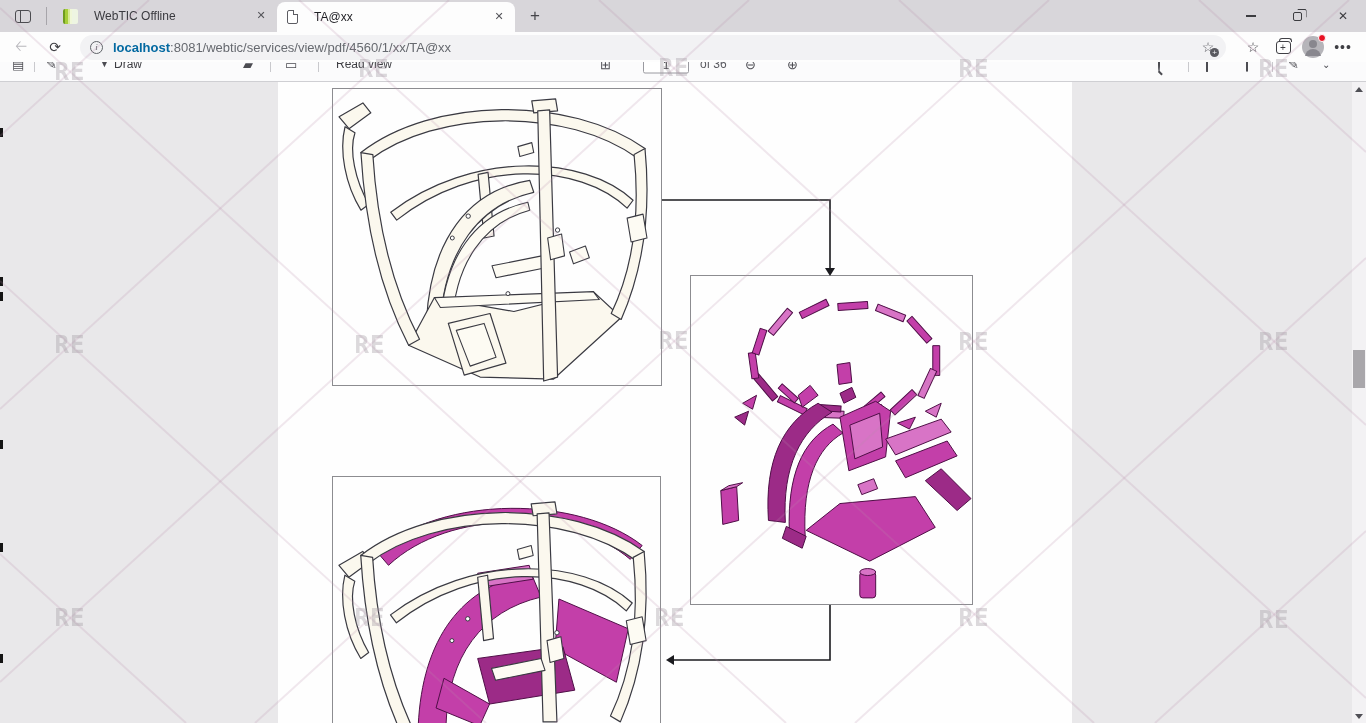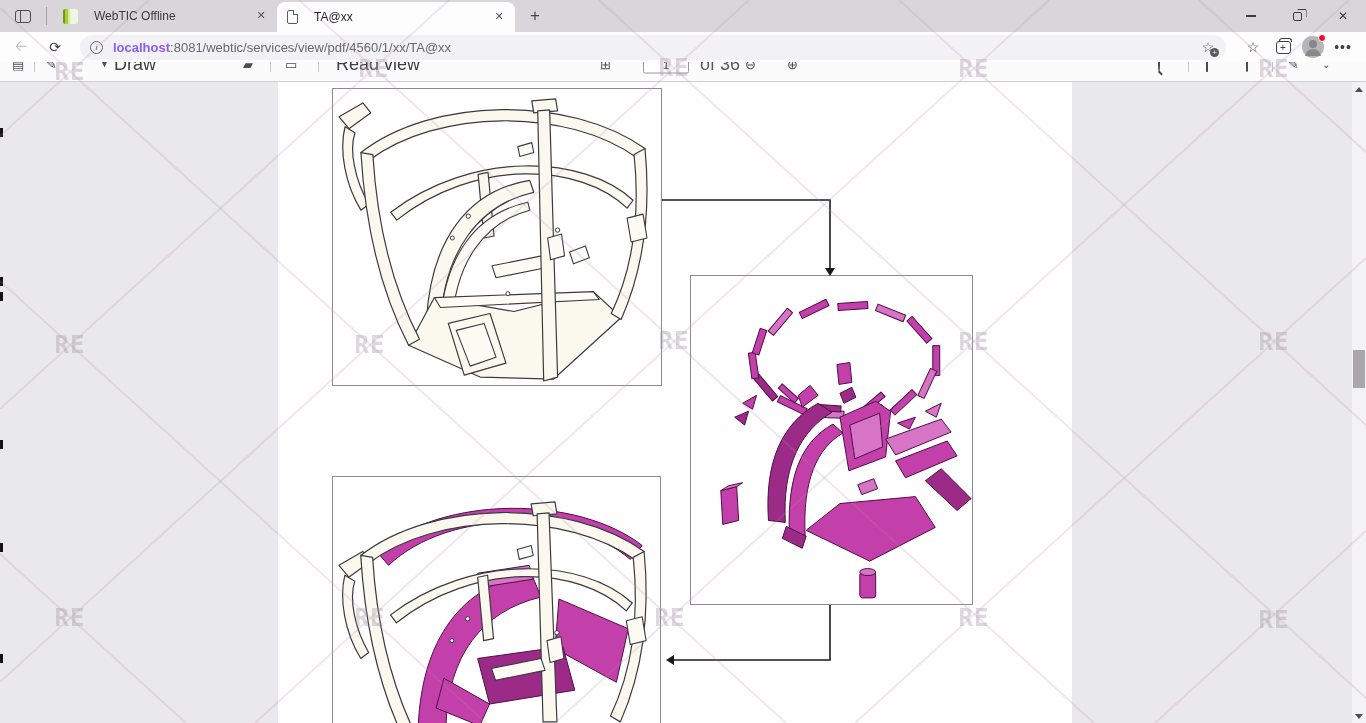--- a/index.html
+++ b/index.html
@@ -32,42 +32,42 @@
   .win-close::before { content:"\2715"; font-size:12px; }
 
   
   .navbar { position:absolute; left:0; top:32px; width:1366px; height:30px; background:#fdfdfd; display:flex; align-items:center; }
   .nav-btn { width:26px; height:26px; display:flex; align-items:center; justify-content:center; font-size:15px; margin-left:8px; border-radius:6px; }
   .back { color:#b9b8bd; }
   .reload { color:#3f3f44; font-size:14px; }
   .omnibox { flex:1; height:25px; margin:0 10px 0 12px; background:#f2f2f4; border-radius:13px; display:flex; align-items:center; padding:0 10px; }
   .info-icon { width:13px; height:13px; border:1.2px solid #5f6368; border-radius:50%; color:#5f6368; font-size:9px; line-height:11px; text-align:center; font-family:"Liberation Serif",serif; font-style:italic; flex:none; }
   .url { margin-left:10px; font-size:13px; color:#66696f; white-space:nowrap; overflow:hidden; flex:1; }
-  .url b { color:#8b5cf6; font-weight:bold; }
+  .url b { color:#0369a1; font-weight:bold; }
   .fav-add { flex:none; position:relative; width:16px; height:16px; color:#5a5a60; font-size:14px; line-height:16px; text-align:center; }
   .fav-add::after { content:"+"; position:absolute; right:-3px; bottom:-2px; width:9px; height:9px; background:#5a5a60; color:#f2f2f4; font-size:8px; line-height:9px; border-radius:50%; }
   .nav-right { display:flex; align-items:center; margin-right:10px; }
   .nav-right .nav-btn { margin-left:4px; }
   .star-list { font-size:14px; color:#3f3f44; position:relative; }
   .collections { position:relative; width:15px; height:13px; border:1.4px solid #3f3f44; border-radius:3px; font-size:10px; line-height:12px; text-align:center; color:#3f3f44; }
   .collections::before { content:""; position:absolute; left:2px; top:-4px; right:-2px; height:3px; border:1.4px solid #3f3f44; border-bottom:none; border-radius:3px 3px 0 0; }
   .avatar { position:relative; width:22px; height:22px; border-radius:50%; background:#b6b5ba; overflow:visible; }
   .avatar::before { content:""; position:absolute; left:7px; top:4px; width:8px; height:8px; border-radius:50%; background:#88878e; }
   .avatar::after { content:""; position:absolute; left:3px; top:13px; width:16px; height:10px; border-radius:8px 8px 0 0; background:#88878e; clip-path:inset(0 0 3px 0); }
   .avatar-dot { position:absolute; right:-2px; top:-2px; width:8px; height:8px; border-radius:50%; background:#e81123; border:1.5px solid #fdfdfd; z-index:2; }
   .ellipsis { font-size:14px; color:#3f3f44; letter-spacing:1px; }
 
   
   .pdfbar { position:absolute; left:0; top:62px; width:1366px; height:20px; background:#fbfbfc; border-bottom:1px solid #cfcfd3; overflow:hidden; }
   .pdfbar-inner { position:absolute; left:0; top:-16px; width:1366px; height:36px; display:flex; align-items:center; color:#4c4c52; font-size:12px; }
   .pdfbar-inner > * { position:absolute; top:50%; transform:translateY(-50%); }
   .picon { color:#4c4c52; font-size:13px; }
   .psep { width:1px; height:16px; background:#c9c9cd; }
   .page-box { width:46px; height:19px; background:#fff; border:1px solid #9a9aa0; border-radius:2px; font-size:11px; color:#2a2a2e; text-align:center; line-height:18px; }
-  .ptext { color:#5a5a60; font-size:18px; white-space:nowrap; }
+  .ptext { color:#5a5a60; font-size:12px; white-space:nowrap; }
   .search-glyph { width:9px; height:9px; border:1.6px solid #4c4c52; border-radius:50%; position:relative; }
   .search-glyph::after { content:""; position:absolute; right:-4px; bottom:-3px; width:5px; height:1.6px; background:#4c4c52; transform:rotate(45deg); }
   .tray-glyph { width:12px; height:7px; border:1.5px solid #4c4c52; border-top:none; border-radius:0 0 3px 3px; }
   .print-glyph { width:13px; height:8px; border:1.5px solid #4c4c52; border-radius:2px; }
 
   
   .content { position:absolute; left:0; top:82px; width:1366px; height:641px; background:var(--content-bg,#e9e8ea); }
   .page { position:absolute; left:278px; top:0; width:794px; height:641px; background:#fefefe; }
   .figbox { position:absolute; border:1px solid #8c8c90; background:transparent; }
   .figbox.nobottom { border-bottom:none; }

